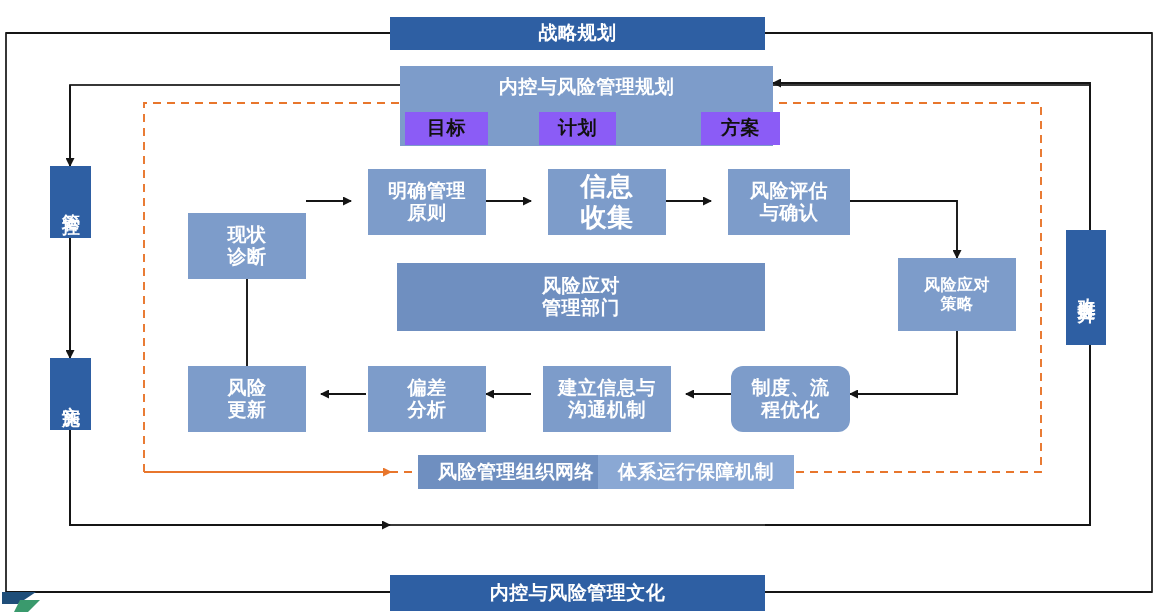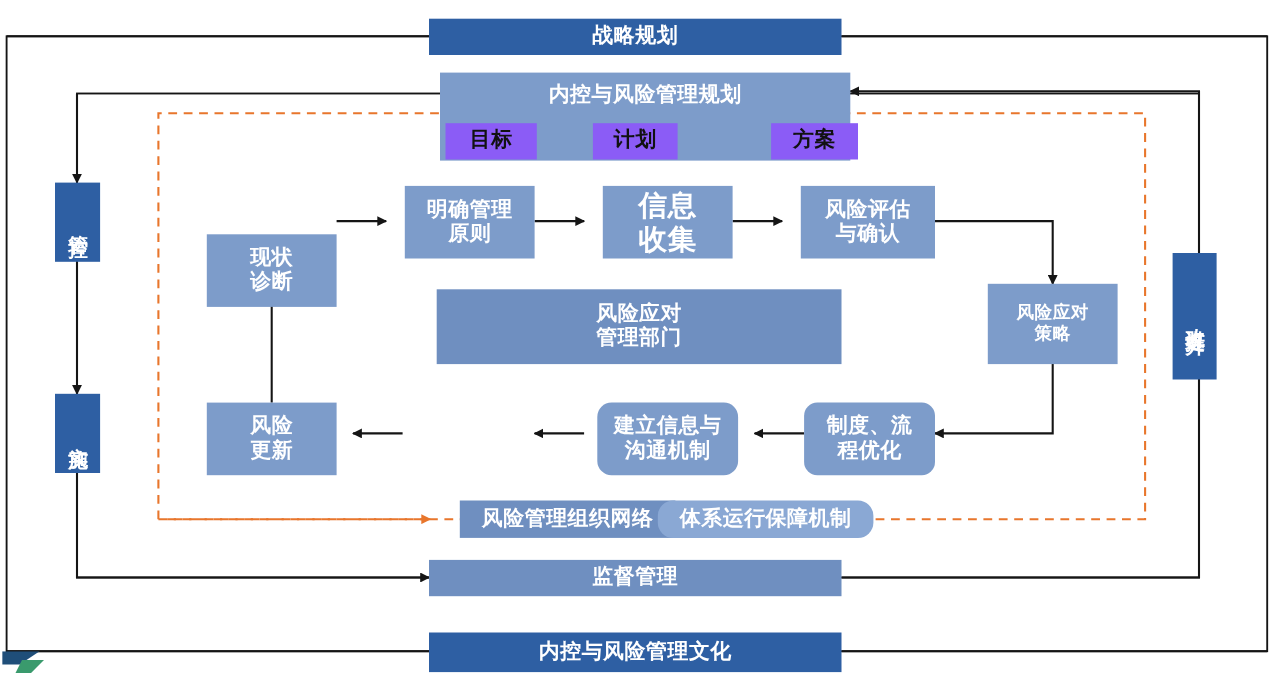--- a/index.html
+++ b/index.html
@@ -5,21 +5,21 @@
   html,body{margin:0;padding:0;background:#ffffff;}
   body{font-family:"Liberation Sans","DejaVu Sans",sans-serif;}
   #stage{position:relative;width:1159px;height:612px;overflow:hidden;background:#fff;}
   #svg-layer{position:absolute;left:0;top:0;width:1159px;height:612px;}
   .box{position:absolute;box-sizing:border-box;display:flex;align-items:center;
        justify-content:center;text-align:center;color:#ffffff;font-weight:bold;
        line-height:1.18;white-space:pre-line;letter-spacing:.5px;}
   .dark{background:#2e5fa3;}
   .mid{background:#7d9cca;}
   .mid2{background:#6f8fc0;}
-  .light{background:#8aa8d4;border-radius:14px;}
+  .light{background:#8aa8d4;}
   .cream{background:#8b5cf6;color:#111111;}
   .vert{writing-mode:vertical-rl;text-orientation:upright;letter-spacing:2px;line-height:1.05;}
   .logo{position:absolute;left:2px;top:592px;width:54px;height:20px;}
 </style>
 </head>
 <body>
 
 <div id="stage">
 
   <svg id="svg-layer" viewBox="0 0 1159 612" xmlns="http://www.w3.org/2000/svg">
@@ -104,29 +104,30 @@
 与确认</div>
 
   <div class="box mid" style="left:898px;top:258px;width:118px;height:73px;font-size:16px;">风险应对
 策略</div>
 
   <div class="box mid2" style="left:397px;top:263px;width:368px;height:68px;font-size:19px;">风险应对
 管理部门</div>
 
   <div class="box mid" style="left:188px;top:366px;width:118px;height:66px;font-size:19px;">风险
 更新</div>
-  <div class="box mid" style="left:543px;top:366px;width:128px;height:66px;font-size:19px;border-radius:13px;">建立信息与
+  <div class="box mid" style="left:368px;top:366px;width:118px;height:66px;font-size:19px;">偏差
+分析</div>
+  <div class="box mid" style="left:543px;top:366px;width:128px;height:66px;font-size:19px;">建立信息与
 沟通机制</div>
   <div class="box mid" style="left:731px;top:366px;width:119px;height:66px;font-size:19px;border-radius:12px;">制度、流
 程优化</div>
 
   <div class="box mid2" style="left:398px;top:455px;width:196px;height:34px;font-size:19px;margin-left:20px;">风险管理组织网络</div>
   <div class="box light" style="left:598px;top:455px;width:196px;height:34px;font-size:19px;">体系运行保障机制</div>
 
-  <div class="box mid2" style="left:390px;top:509px;width:375px;height:33px;font-size:19px;">监督管理</div>
   <div class="box dark" style="left:390px;top:575px;width:375px;height:36px;font-size:19px;">内控与风险管理文化</div>
 
   <svg class="logo" viewBox="0 0 54 20" xmlns="http://www.w3.org/2000/svg">
     <path d="M0,0 L34,0 L16,12 L0,12 z" fill="#1f4e79"></path>
     <path d="M18,8 L38,8 L26,20 L12,20 z" fill="#3a9a6d"></path>
   </svg>
 
 </div>
 
 </body></html>

